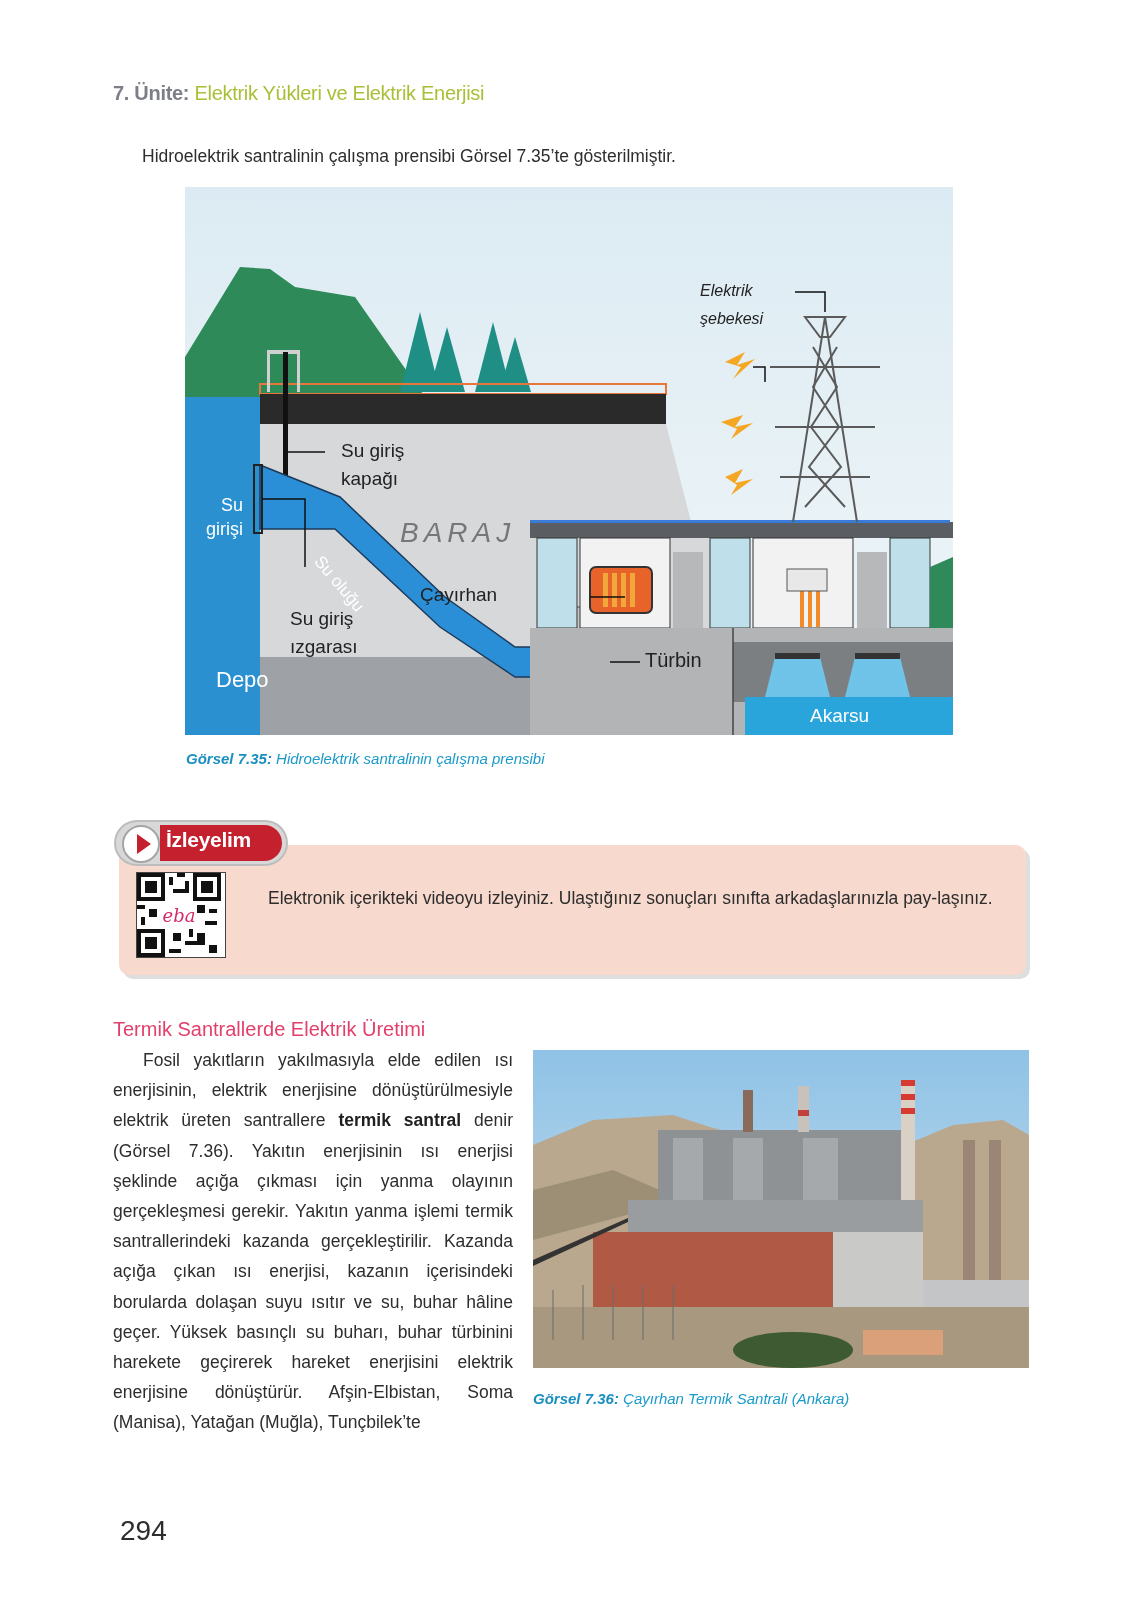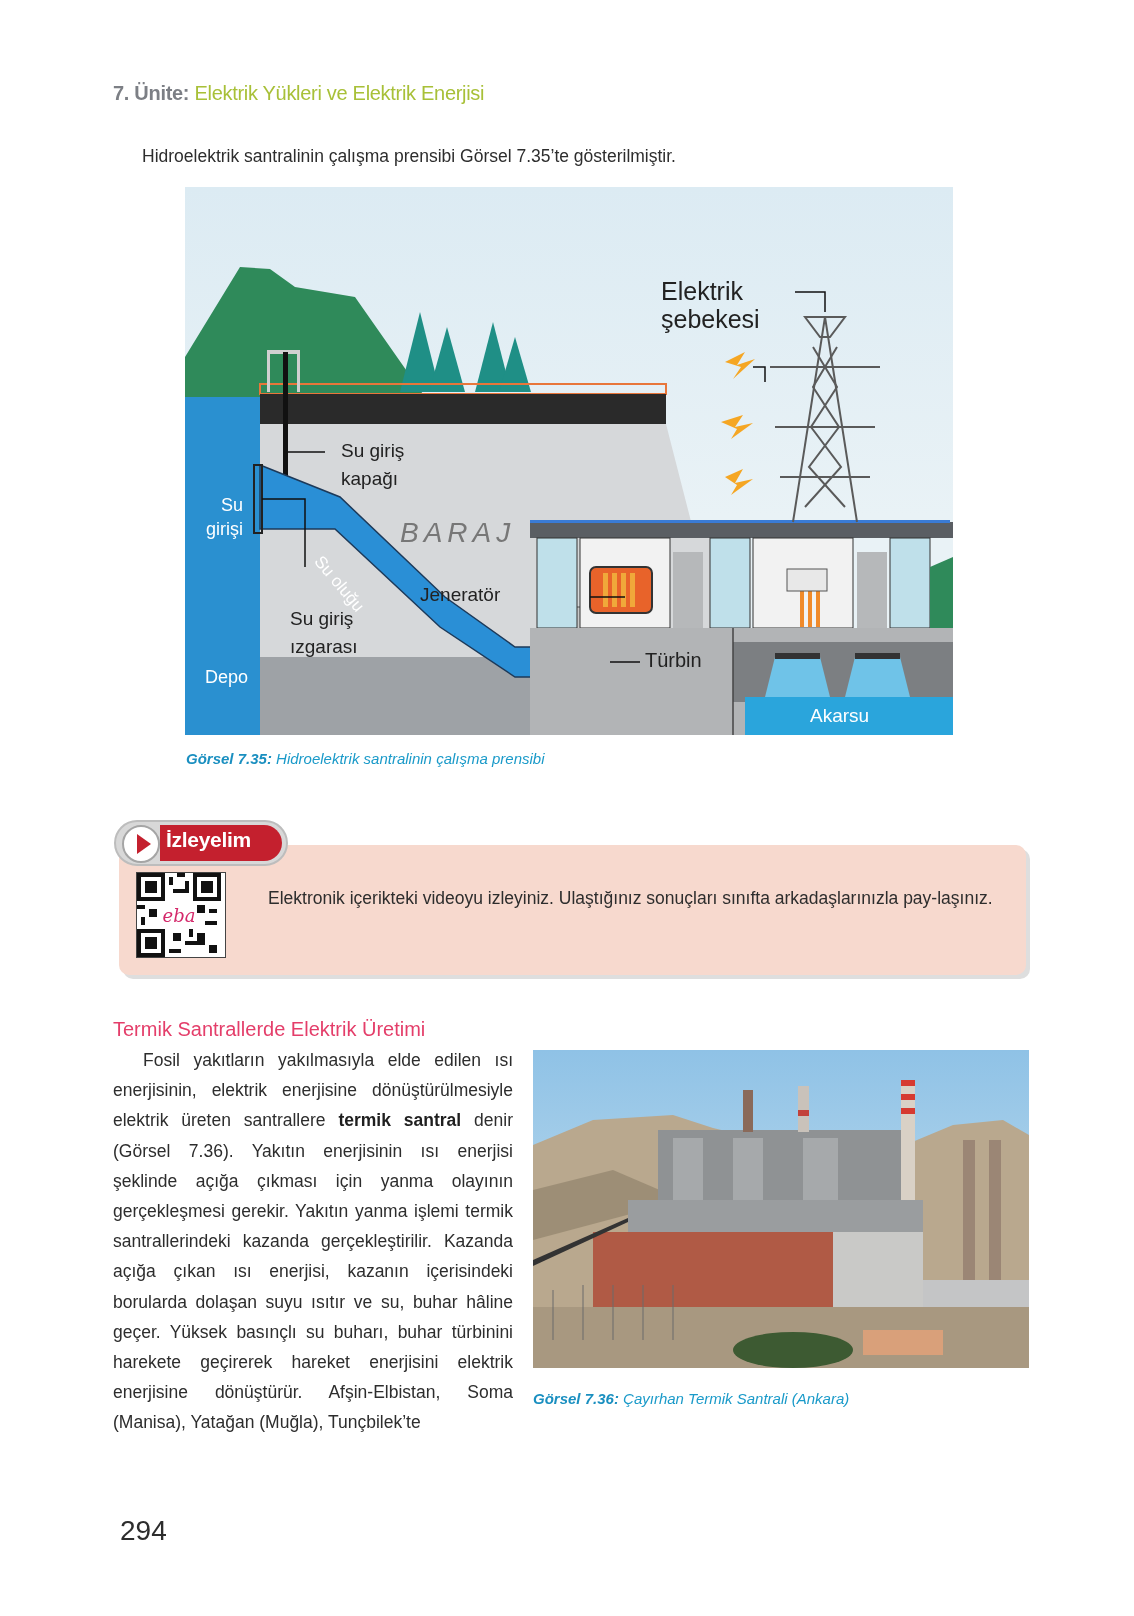--- a/index.html
+++ b/index.html
@@ -133,41 +133,41 @@
     <g stroke="#111" stroke-width="1.5" fill="none">
       <line x1="101" y1="265" x2="140" y2="265"></line>
       <path d="M77 312 L120 312 L120 380"></path>
       <line x1="440" y1="410" x2="405" y2="410"></line>
       <line x1="425" y1="475" x2="455" y2="475"></line>
       <path d="M610 105 L640 105 L640 125"></path>
       <path d="M568 180 L580 180 L580 195"></path>
     </g>
   </svg>
 
-  <div style="position:absolute;left:476px;top:90px;font-size:25px;line-height:28px;color:#222;">
+  <div style="position:absolute;left:515px;top:90px;font-size:16px;line-height:28px;color:#222;font-style:italic;">
     <div>Elektrik</div>
     <div>şebekesi</div>
   </div>
   <div style="position:absolute;left:156px;top:250px;font-size:19px;line-height:28px;color:#222;">
     <div>Su giriş</div>
     <div>kapağı</div>
   </div>
   <div style="position:absolute;left:18px;top:306px;font-size:18px;line-height:24px;color:#fff;text-align:right;width:40px;">
     <div>Su</div>
     <div>girişi</div>
   </div>
   <div style="position:absolute;left:215px;top:330px;font-size:28px;font-style:italic;color:#777;letter-spacing:5px;">BARAJ</div>
   <div style="position:absolute;left:140px;top:365px;font-size:17px;color:#fff;transform:rotate(50deg);transform-origin:left top;">Su oluğu</div>
-  <div style="position:absolute;left:235px;top:397px;font-size:19px;color:#222;">Jeneratör</div>
+  <div style="position:absolute;left:235px;top:397px;font-size:19px;color:#222;">Çayırhan</div>
   <div style="position:absolute;left:105px;top:418px;font-size:19px;line-height:28px;color:#222;">
     <div>Su giriş</div>
     <div>ızgarası</div>
   </div>
   <div style="position:absolute;left:460px;top:462px;font-size:20px;color:#222;">Türbin</div>
-  <div style="position:absolute;left:20px;top:480px;font-size:18px;color:#fff;">Depo</div>
+  <div style="position:absolute;left:31px;top:480px;font-size:22px;color:#fff;">Depo</div>
   <div style="position:absolute;left:625px;top:518px;font-size:19px;color:#fff;">Akarsu</div>
 </div>
 
 <div class="fig-caption" style="left:186px;top:750px;">
   <span class="cap-label">Görsel 7.35:</span>
   <span>Hidroelektrik santralinin çalışma prensibi</span>
 </div>
 
 <div class="watch-box"></div>
 <div class="watch-badge">

